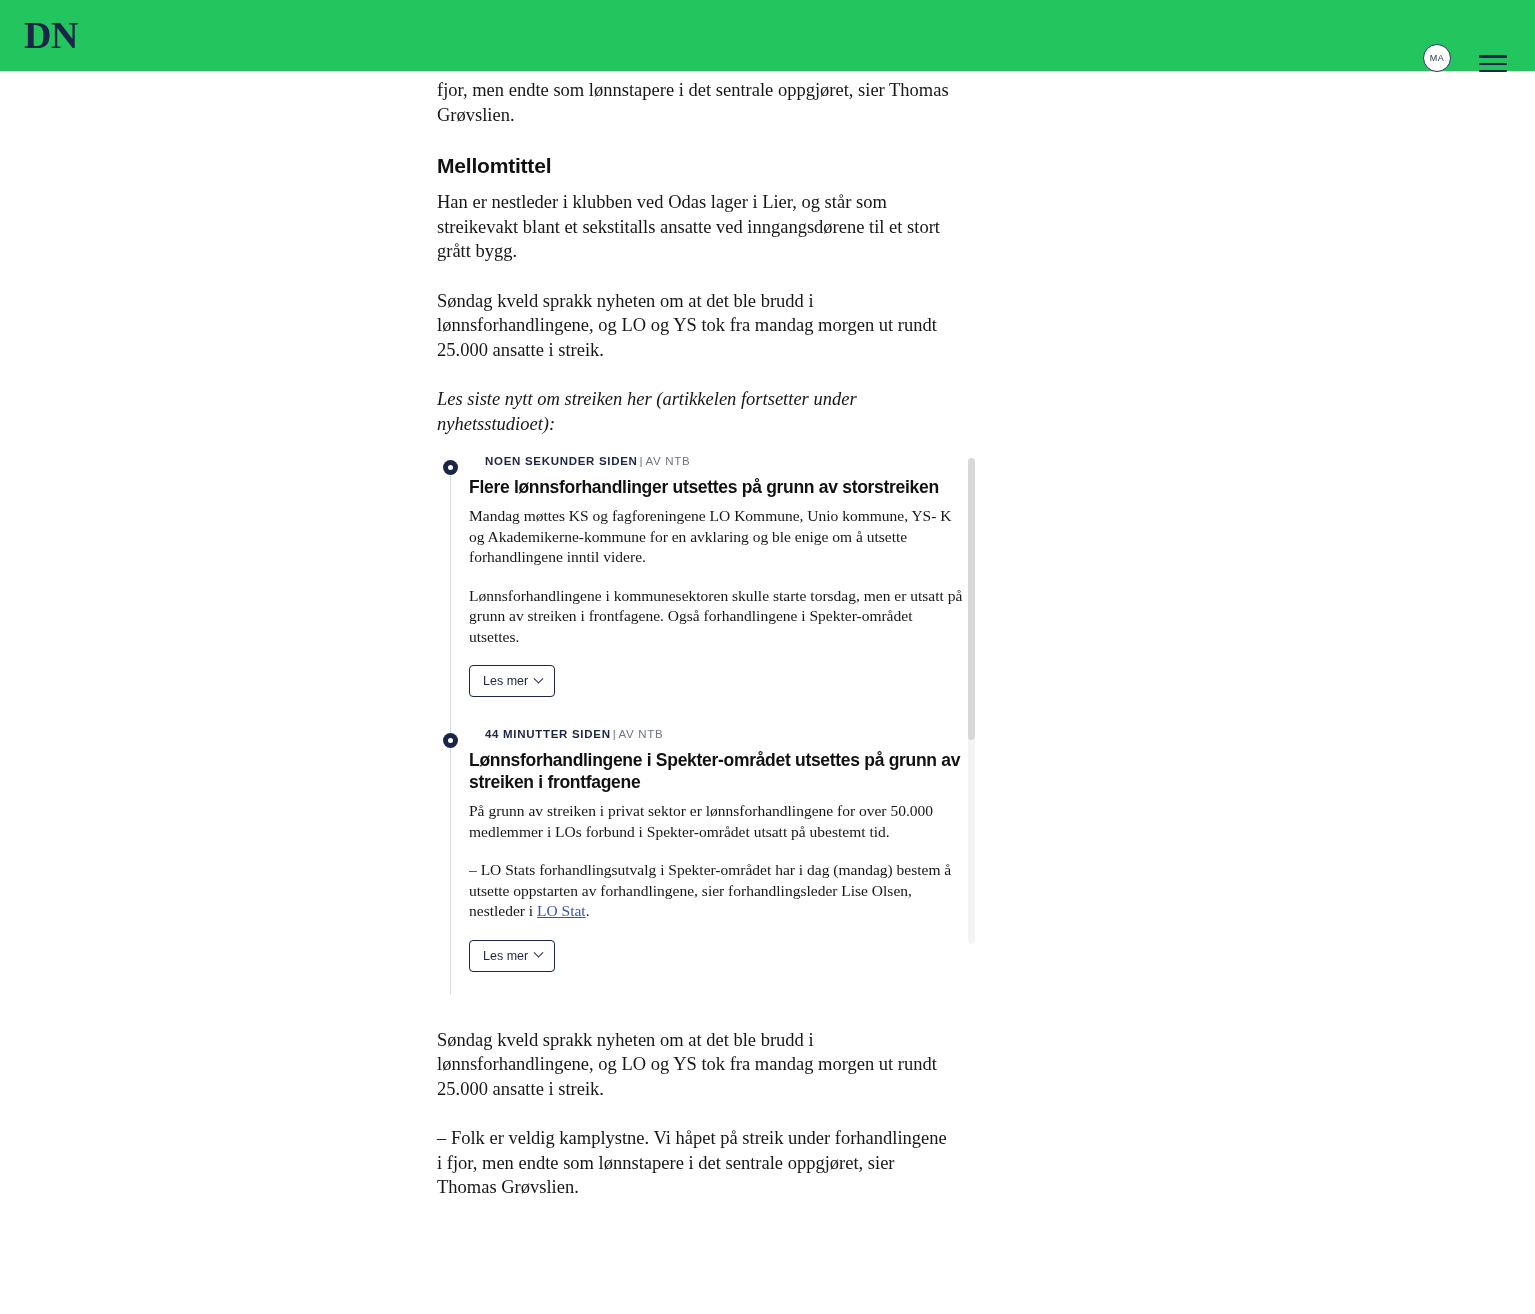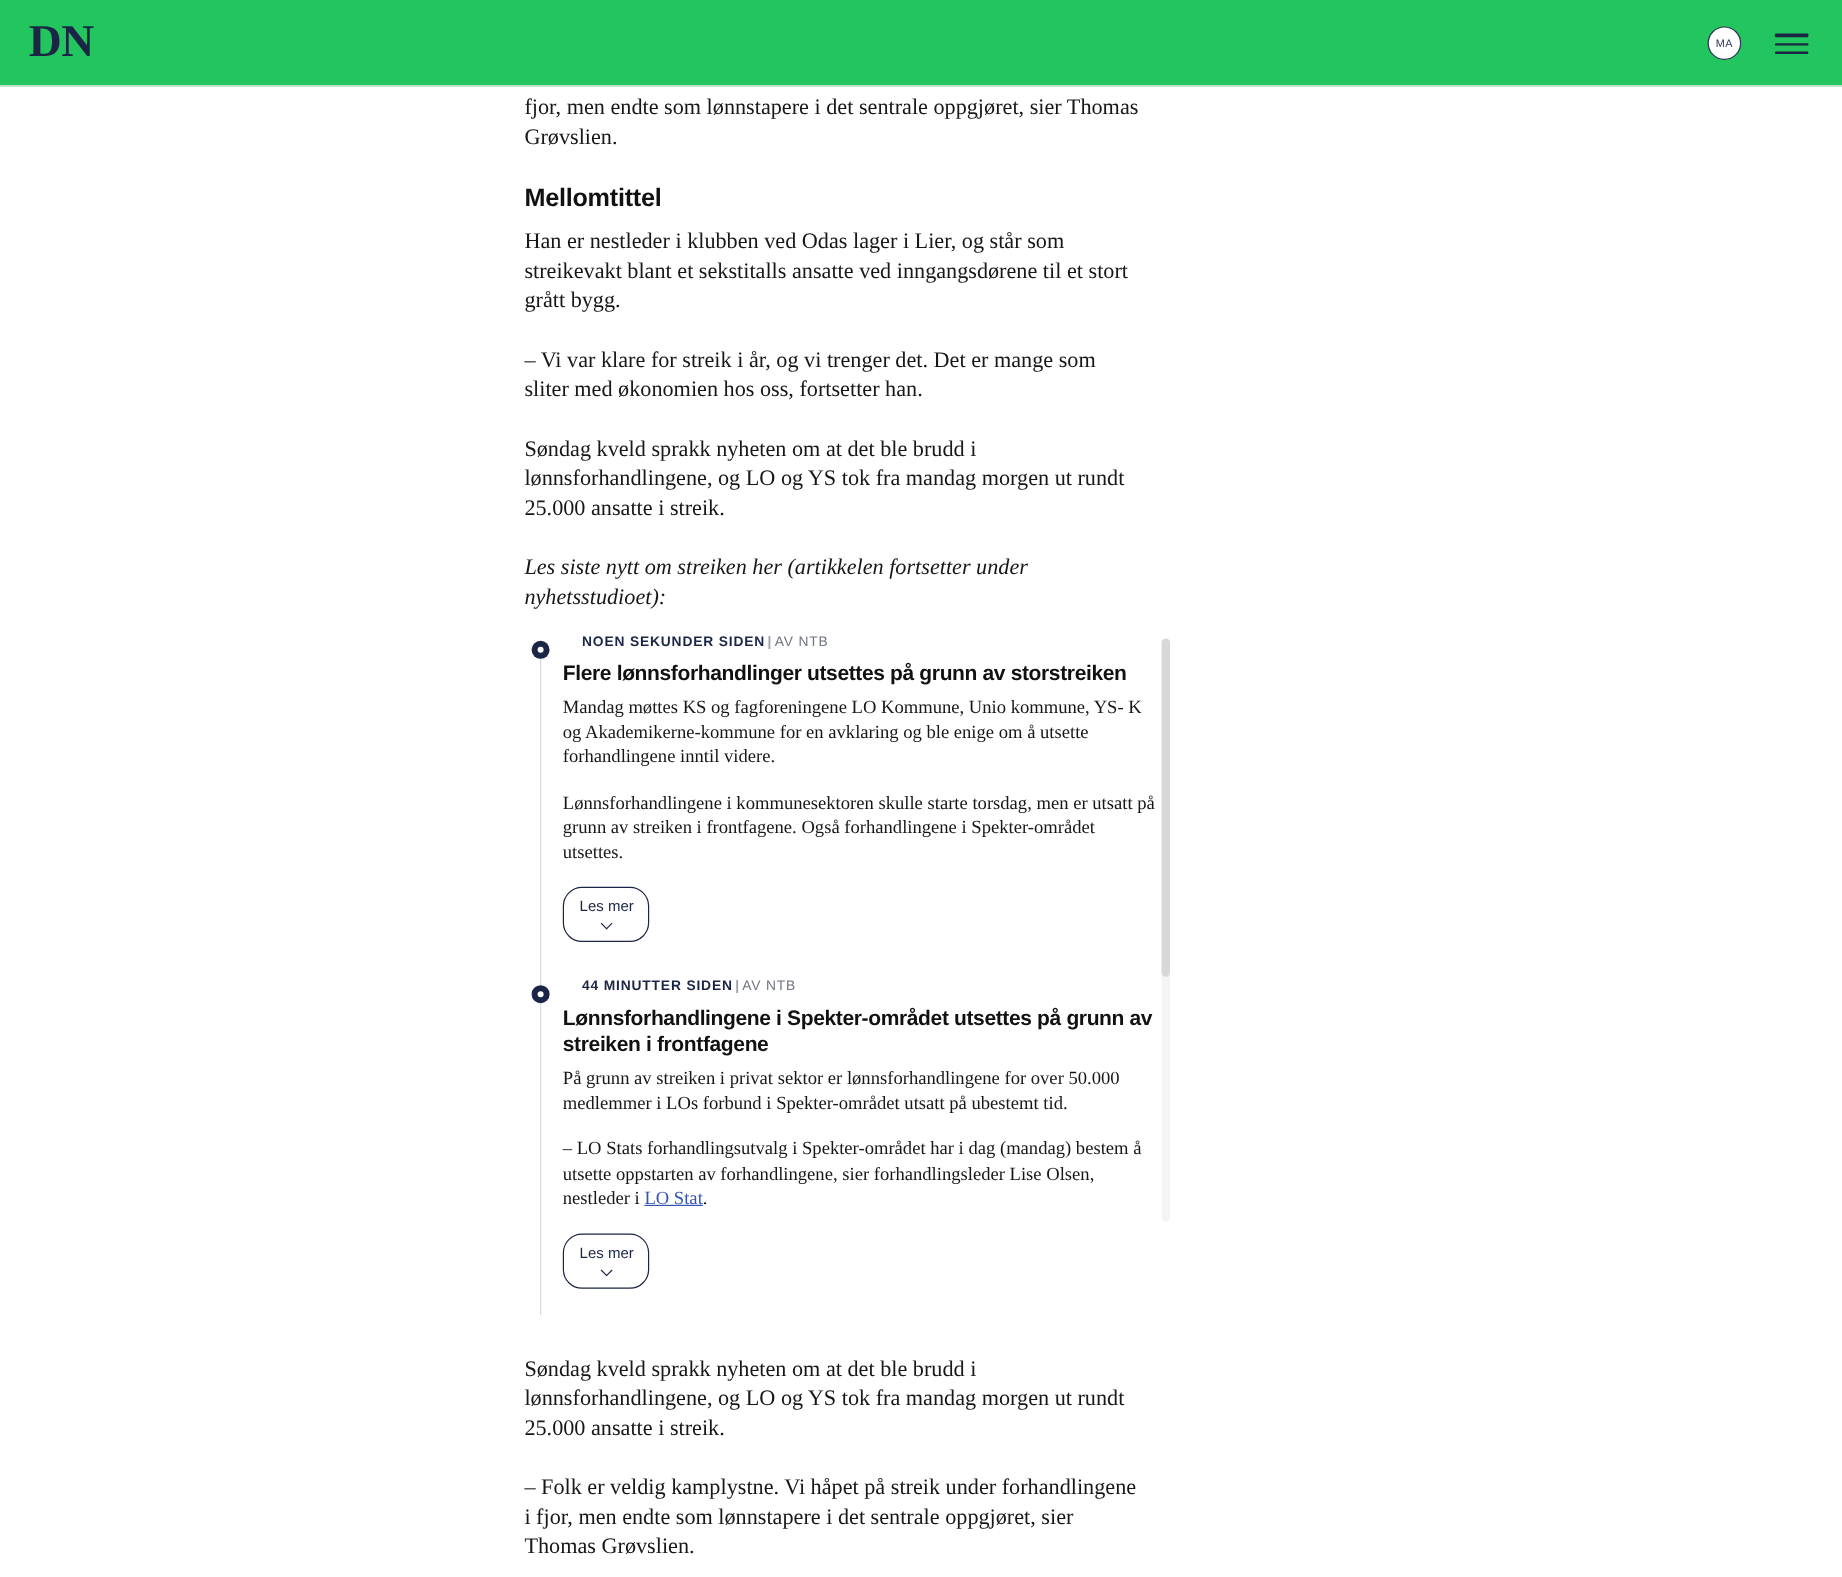--- a/index.html
+++ b/index.html
@@ -35,21 +35,21 @@
     letter-spacing: -0.5px;
     color: #1b2546;
     user-select: none;
   }
   .header-right {
     position: absolute;
     right: 28px;
     top: 0;
     height: 72px;
     display: flex;
-    align-items: center;
+    align-items: flex-end;
     gap: 28px;
   }
   .avatar {
     width: 28px;
     height: 28px;
     border-radius: 50%;
     border: 1px solid #2b3558;
     display: flex;
     align-items: center;
     justify-content: center;
@@ -190,30 +190,29 @@
   }
   .feed-para a {
     color: #3355bb;
     text-decoration: underline;
   }
   .les-mer {
     display: inline-flex;
     align-items: center;
     gap: 7px;
     border: 1px solid #1b2546;
-    border-radius: 16px;
+    border-radius: 4px;
     background: #ffffff;
     color: #1b2546;
     font-family: "Liberation Sans", sans-serif;
     font-size: 12.5px;
     line-height: 14px;
     padding: 8px 12px 8px 13px;
     cursor: pointer;
     margin-bottom: 30px;
-    flex-direction: column;
   }
   .les-mer .chev {
     display: block;
     width: 7px;
     height: 7px;
     border-right: 1.4px solid #1b2546;
     border-bottom: 1.4px solid #1b2546;
     transform: rotate(45deg) translate(-2px, -2px);
   }
 </style>
@@ -232,21 +231,20 @@
   </div>
 </header>
 
 <main class="article">
 
   <p class="body-text">fjor, men endte som lønnstapere i det sentrale oppgjøret, sier Thomas Grøvslien.</p>
 
   <h2 class="sub-head gap-top">Mellomtittel</h2>
 
   <p class="body-text">Han er nestleder i klubben ved Odas lager i Lier, og står som streikevakt blant et sekstitalls ansatte ved inngangsdørene til et stort grått bygg.</p>
-  <p class="body-text">– Vi var klare for streik i år, og vi trenger det. Det er mange som sliter med økonomien hos oss, fortsetter han.</p>
   <p class="body-text">Søndag kveld sprakk nyheten om at det ble brudd i lønnsforhandlingene, og LO og YS tok fra mandag morgen ut rundt 25.000 ansatte i streik.</p>
   <p class="body-text italic">Les siste nytt om streiken her (artikkelen fortsetter under nyhetsstudioet):</p>
 
   <section class="live-feed">
 
     <div class="feed-scroll-track"></div>
     <div class="feed-scroll-thumb"></div>
 
     <article class="feed-entry">
       <span class="feed-marker">

